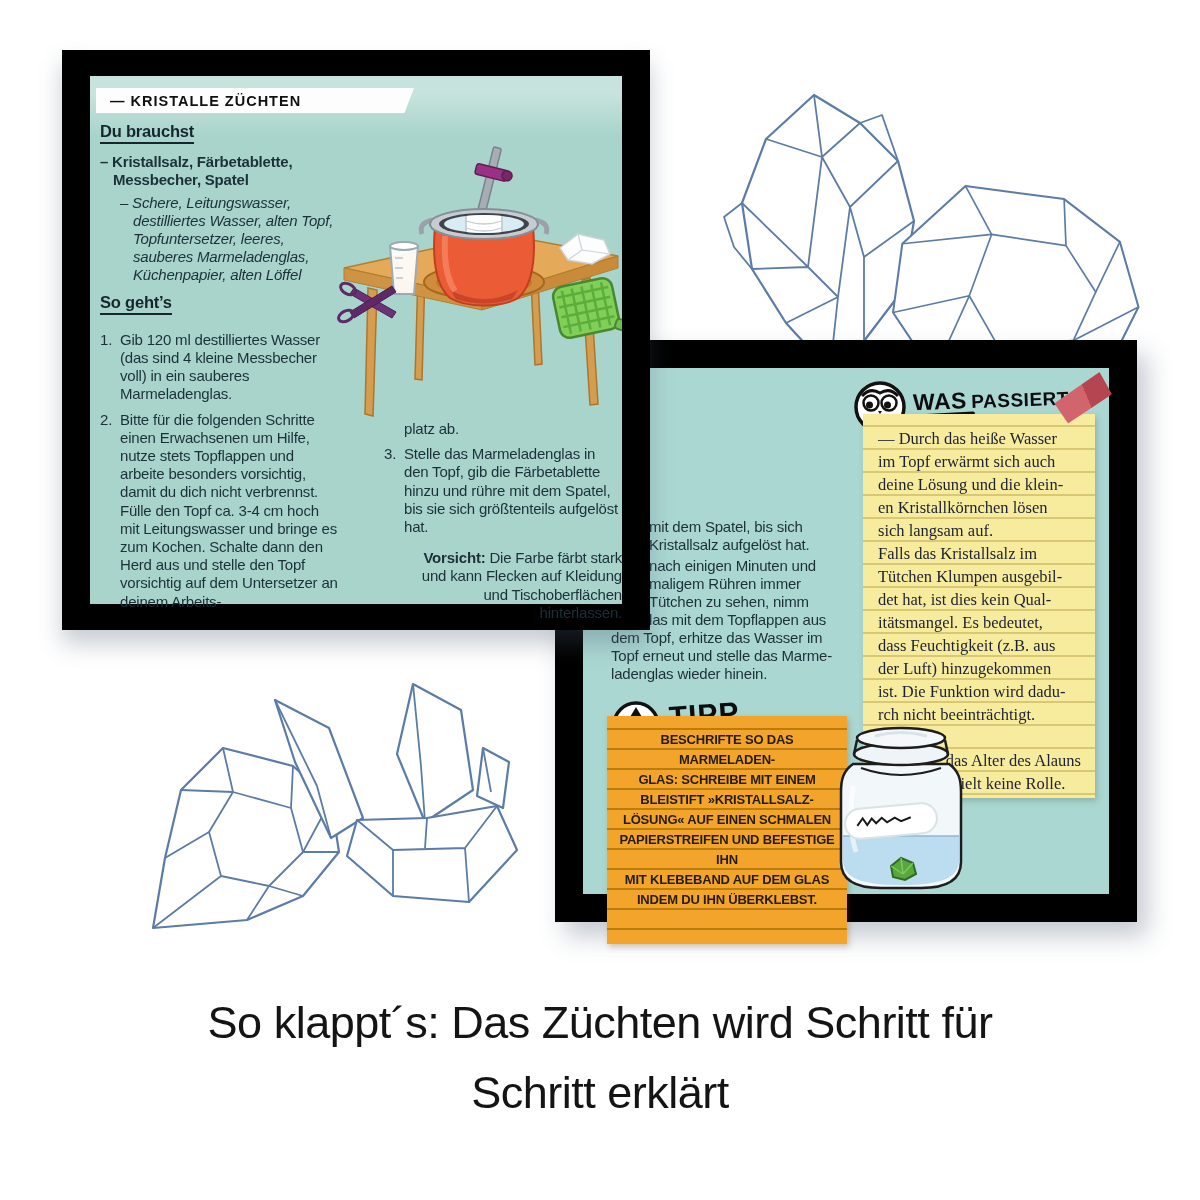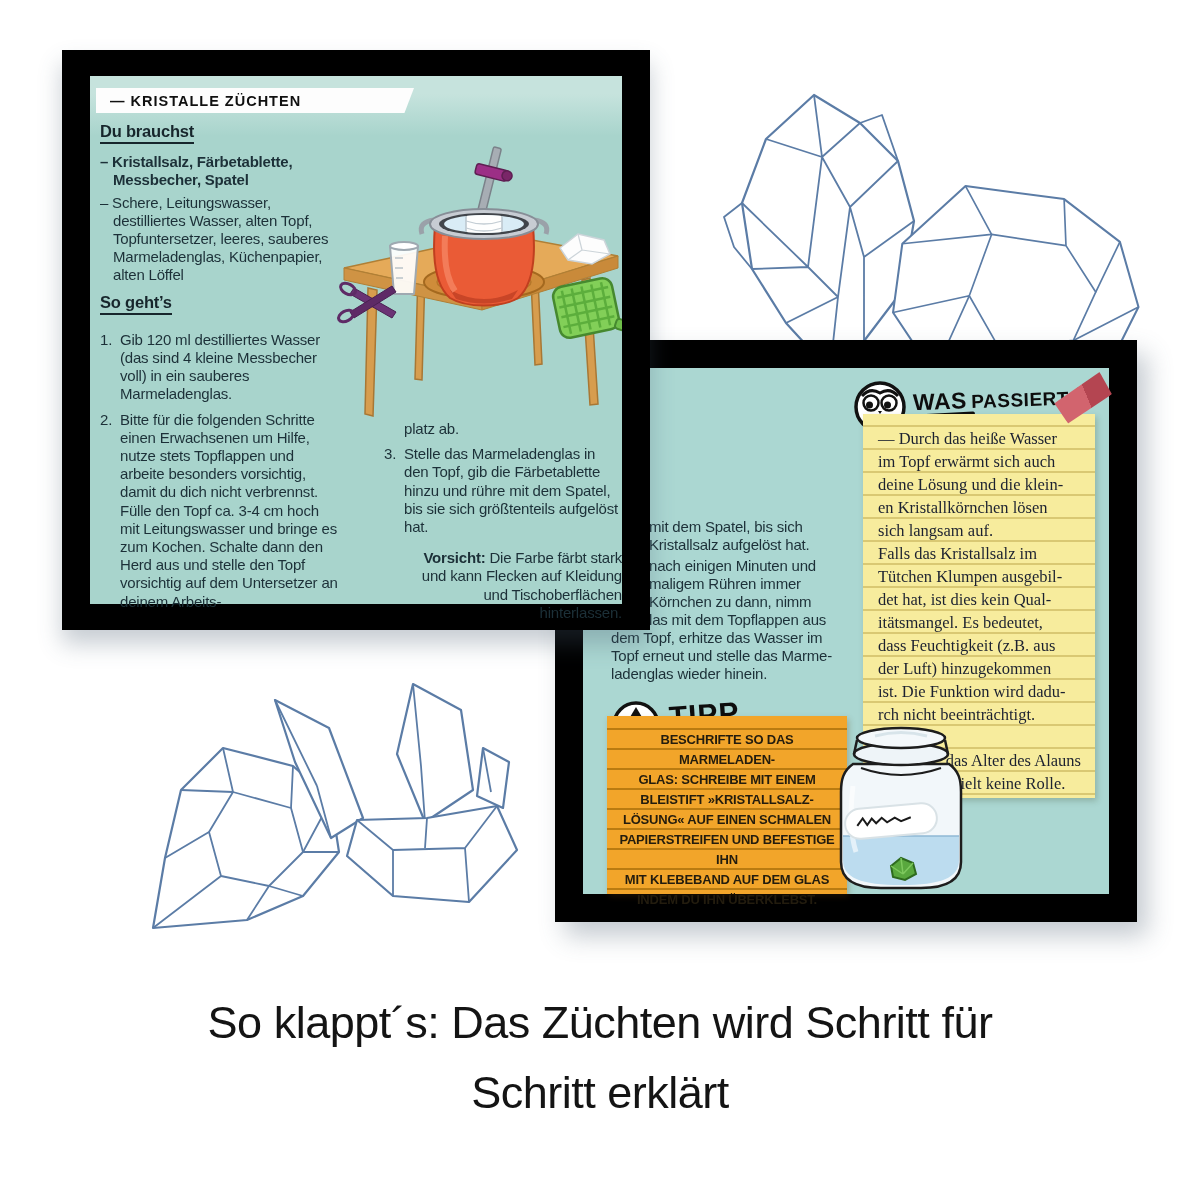--- a/index.html
+++ b/index.html
@@ -26,21 +26,21 @@
     display:flex;align-items:center;
   }
   .headerbar span{font-size:14.5px;font-weight:bold;letter-spacing:1px;color:#101010;padding-left:14px;}
   .body-txt{color:#1c3038;font-size:15px;line-height:18.2px;letter-spacing:-0.2px;}
   .col1{position:absolute;left:10px;top:46px;width:242px;}
   .col2{position:absolute;left:294px;top:344px;width:238px;}
   .sec-title{display:inline-block;font-size:16.5px;font-weight:bold;color:#17262c;
     border-bottom:2px solid #17262c;padding-bottom:2px;margin-bottom:9px;}
   .dashitem{padding-left:13px;text-indent:-13px;margin-bottom:4px;}
   .bolditem{font-weight:bold;}
-  .italitem{}
+  .italitem{font-style:italic;margin-left:20px;}
   .step{display:flex;margin-top:7px;}
   .step .num{width:20px;flex:0 0 20px;}
   .step .txt{flex:1;}
   .cont-line{padding-left:20px;}
   .warning{padding-left:20px;margin-top:13px;text-align:right;}
   .warning b{font-weight:bold;}
   
   .frag{position:absolute;white-space:pre-line;color:#1c3038;font-size:15px;line-height:18px;letter-spacing:-0.2px;}
   .frag1{left:66px;top:18px;}
   .frag2{left:66px;top:150px;}
@@ -69,21 +69,21 @@
   }
   .tape{
     position:absolute;left:472px;top:14px;width:58px;height:32px;z-index:3;
     background:linear-gradient(110deg,#d2646e 0 55%,#b44551 55% 100%);
     clip-path:polygon(6% 0,100% 22%,90% 100%,0 76%);
     transform:rotate(-42deg);
   }
   .tipp-head{position:absolute;left:86px;top:330px;font-size:30px;font-weight:bold;letter-spacing:1px;color:#0d0d0d;transform:rotate(-4deg);}
   .tipp-underline{position:absolute;left:84px;top:370px;width:92px;height:6px;background:#0d0d0d;border-radius:3px;transform:rotate(-4deg);}
   .note-orange{
-    position:absolute;left:24px;top:348px;width:240px;height:178px;z-index:2;
+    position:absolute;left:24px;top:348px;width:240px;height:228px;z-index:2;
     background-color:#f2a52a;
     background-image:linear-gradient(to bottom,rgba(0,0,0,0) 0 18.3px,#ba7b10 18.3px 20px);
     background-size:100% 20px;background-position:0 14px;background-repeat:repeat;
     box-shadow:2px 3px 6px rgba(90,60,10,.25);
   }
   .note-orange .otxt{
     position:absolute;left:8px;right:8px;top:14px;text-align:center;white-space:pre-line;
     font-size:13px;font-weight:bold;line-height:20px;color:#231c0e;letter-spacing:-0.2px;
   }
   .jar{position:absolute;left:252px;top:356px;width:132px;height:168px;z-index:4;}
@@ -126,21 +126,21 @@
   <path class="inner" d="M92,150 L128,180 M128,180 L128,226 M128,180 L200,178 M200,178 L204,232 M232,136 L200,178 M162,148 L160,178"></path>
 </svg>
 
 <div class="card card2">
   <div class="card-inner">
 
     <div class="frag frag2">mit dem Spatel, bis sich
 Kristallsalz aufgelöst hat.</div>
     <div class="frag frag3">nach einigen Minuten und
 maligem Rühren immer
-Körnchen zu dann, nimm
+Tütchen zu sehen, nimm
 las mit dem Topflappen aus</div>
     <div class="frag fullp">dem Topf, erhitze das Wasser im
 Topf erneut und stelle das Marme-
 ladenglas wieder hinein.</div>
 
     <svg class="icon-circle" style="left:270px;top:12px;" width="54" height="54" viewBox="0 0 54 54">
       <circle cx="27" cy="27" r="24" fill="#ffffff" stroke="#111111" stroke-width="3.5"></circle>
       <path d="M9,16 Q17,7 27,13 Q37,7 45,16" fill="none" stroke="#111111" stroke-width="3"></path>
       <circle cx="18" cy="23" r="7.5" fill="#ffffff" stroke="#111111" stroke-width="2.5"></circle>
       <circle cx="36" cy="23" r="7.5" fill="#ffffff" stroke="#111111" stroke-width="2.5"></circle>

